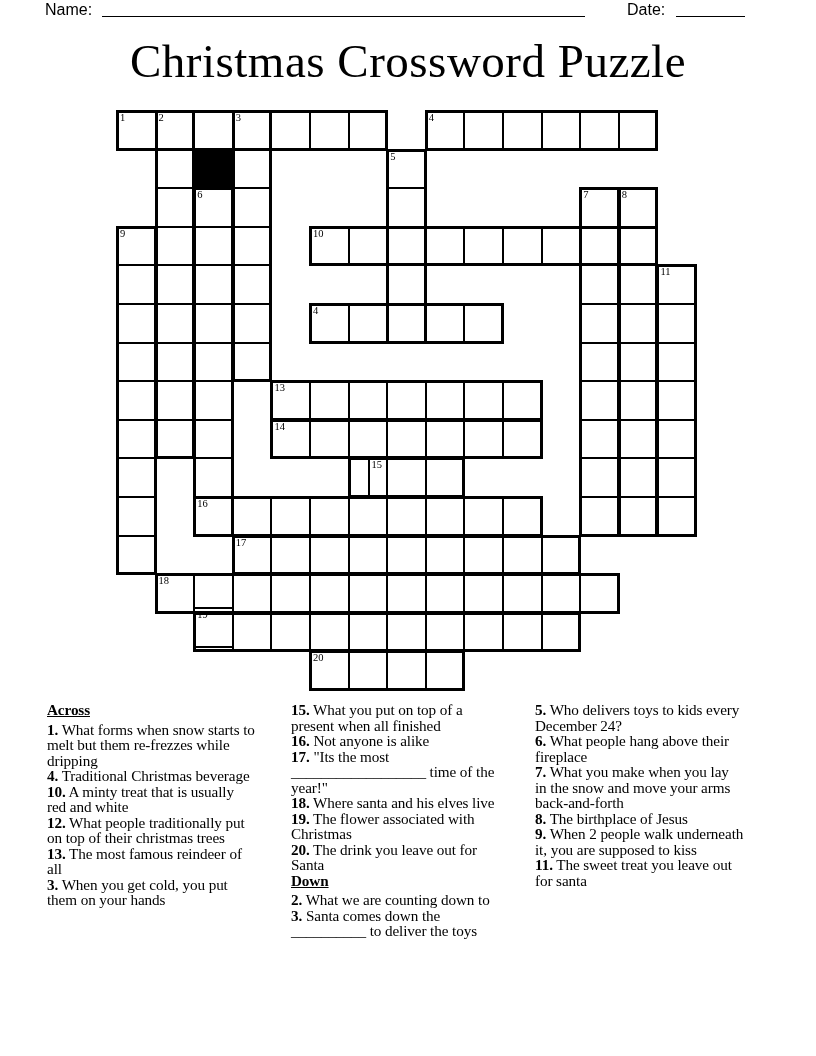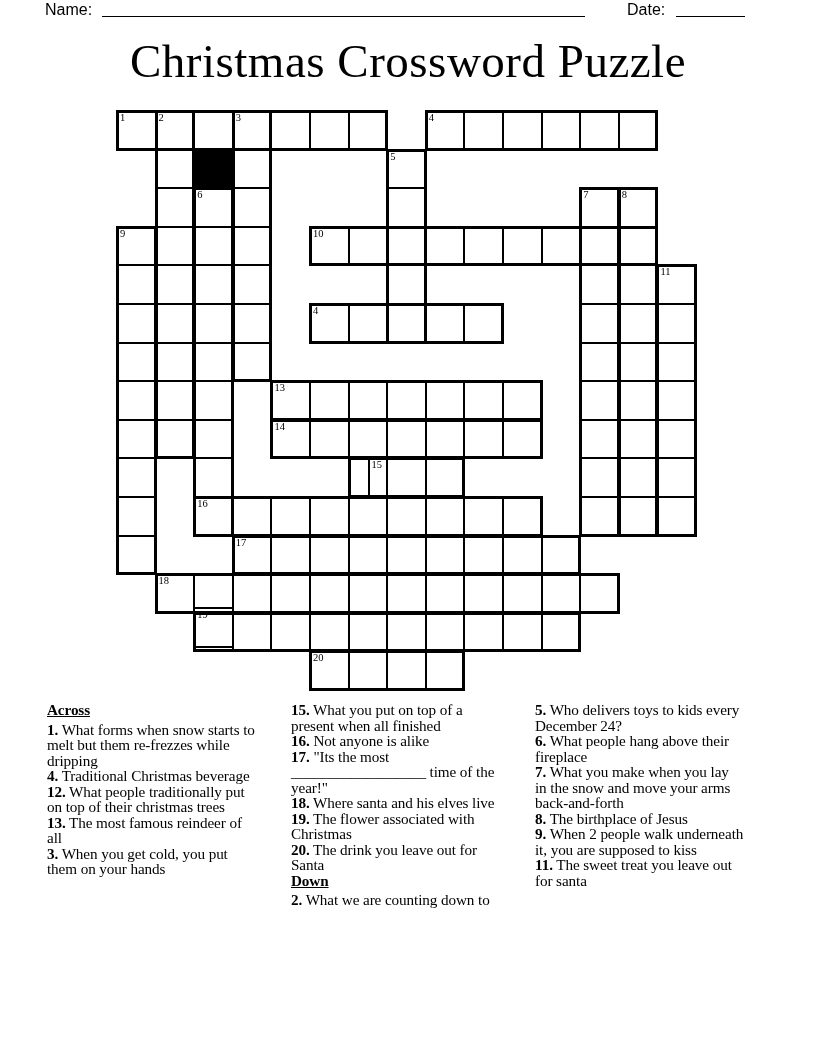--- a/index.html
+++ b/index.html
@@ -251,33 +251,35 @@
       <div class="word-outline" style="left: 231.8px; top: 534.6px; width: 349.4px; height: 40.6px;"></div>
       <div class="word-outline" style="left: 154.6px; top: 573.2px; width: 465.2px; height: 40.6px;"></div>
       <div class="word-outline" style="left: 193.2px; top: 611.8px; width: 388px; height: 40.6px;"></div>
       <div class="word-outline" style="left: 309px; top: 650.4px; width: 156.4px; height: 40.6px;"></div>
     </div>
 
   <div class="clue-col" id="clue-col-0">
       <div class="clue-header">Across</div>
       <div class="clue"><b>1.</b> What forms when snow starts to melt but them re-frezzes while dripping</div>
       <div class="clue"><b>4.</b> Traditional Christmas beverage</div>
+      <div class="clue"><b>10.</b> A minty treat that is usually red and white</div>
       <div class="clue"><b>12.</b> What people traditionally put on top of their christmas trees</div>
       <div class="clue"><b>13.</b> The most famous reindeer of all</div>
       <div class="clue"><b>3.</b> When you get cold, you put them on your hands</div>
     </div>
   <div class="clue-col" id="clue-col-1">
       <div class="clue"><b>15.</b> What you put on top of a present when all finished</div>
       <div class="clue"><b>16.</b> Not anyone is alike</div>
       <div class="clue"><b>17.</b> "Its the most __________________ time of the year!"</div>
       <div class="clue"><b>18.</b> Where santa and his elves live</div>
       <div class="clue"><b>19.</b> The flower associated with Christmas</div>
       <div class="clue"><b>20.</b> The drink you leave out for Santa</div>
       <div class="clue-header">Down</div>
       <div class="clue"><b>2.</b> What we are counting down to</div>
+      <div class="clue"><b>3.</b> Santa comes down the __________ to deliver the toys</div>
     </div>
   <div class="clue-col" id="clue-col-2">
       <div class="clue"><b>5.</b> Who delivers toys to kids every December 24?</div>
       <div class="clue"><b>6.</b> What people hang above their fireplace</div>
       <div class="clue"><b>7.</b> What you make when you lay in the snow and move your arms back-and-forth</div>
       <div class="clue"><b>8.</b> The birthplace of Jesus</div>
       <div class="clue"><b>9.</b> When 2 people walk underneath it, you are supposed to kiss</div>
       <div class="clue"><b>11.</b> The sweet treat you leave out for santa</div>
     </div>
 

